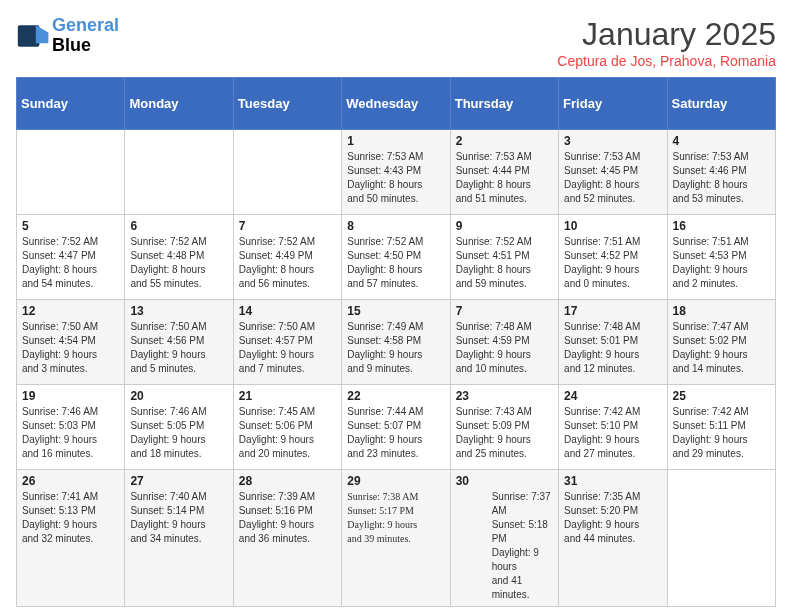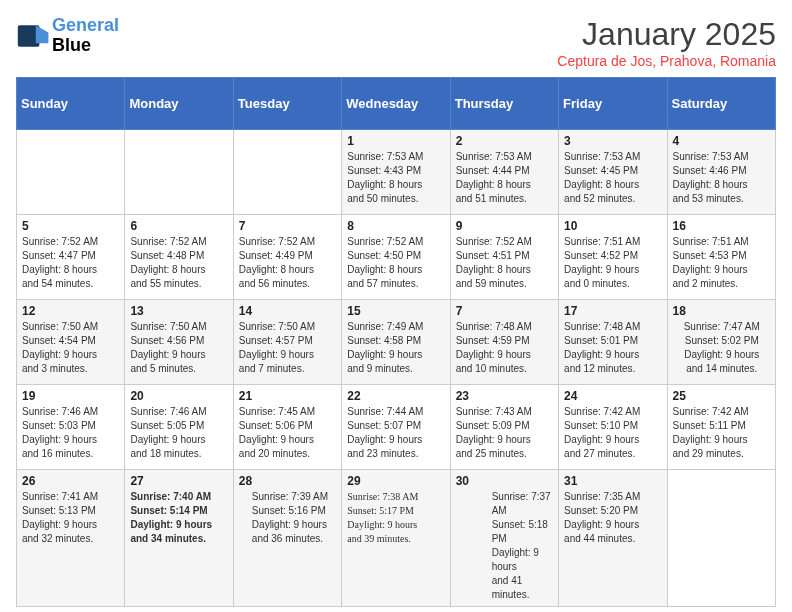--- a/index.html
+++ b/index.html
@@ -242,21 +242,21 @@
         </td>
         <td>
           <span class="day-number">17</span>
           <div class="day-info" style="white-space: pre-line;">Sunrise: 7:48 AM
 Sunset: 5:01 PM
 Daylight: 9 hours
 and 12 minutes.</div>
         </td>
         <td>
           <span class="day-number">18</span>
-          <div class="day-info" style="white-space: pre-line; text-align: center;">Sunrise: 7:47 AM
+          <div class="day-info" style="white-space: pre-line;">Sunrise: 7:47 AM
 Sunset: 5:02 PM
 Daylight: 9 hours
 and 14 minutes.</div>
         </td>
       </tr>
       <tr>
         <td>
           <span class="day-number">19</span>
           <div class="day-info" style="white-space: pre-line;">Sunrise: 7:46 AM
 Sunset: 5:03 PM
@@ -309,28 +309,28 @@
       <tr>
         <td>
           <span class="day-number">26</span>
           <div class="day-info" style="white-space: pre-line;">Sunrise: 7:41 AM
 Sunset: 5:13 PM
 Daylight: 9 hours
 and 32 minutes.</div>
         </td>
         <td>
           <span class="day-number">27</span>
-          <div class="day-info" style="white-space: pre-line; font-weight: bold;">Sunrise: 7:40 AM
+          <div class="day-info" style="white-space: pre-line;">Sunrise: 7:40 AM
 Sunset: 5:14 PM
 Daylight: 9 hours
 and 34 minutes.</div>
         </td>
         <td>
           <span class="day-number">28</span>
-          <div class="day-info" style="white-space: pre-line; margin-left: 13px;">Sunrise: 7:39 AM
+          <div class="day-info" style="white-space: pre-line;">Sunrise: 7:39 AM
 Sunset: 5:16 PM
 Daylight: 9 hours
 and 36 minutes.</div>
         </td>
         <td>
           <span class="day-number">29</span>
           <div class="day-info" style="white-space: pre-line; font-family: Liberation Serif, serif;">Sunrise: 7:38 AM
 Sunset: 5:17 PM
 Daylight: 9 hours
 and 39 minutes.</div>

